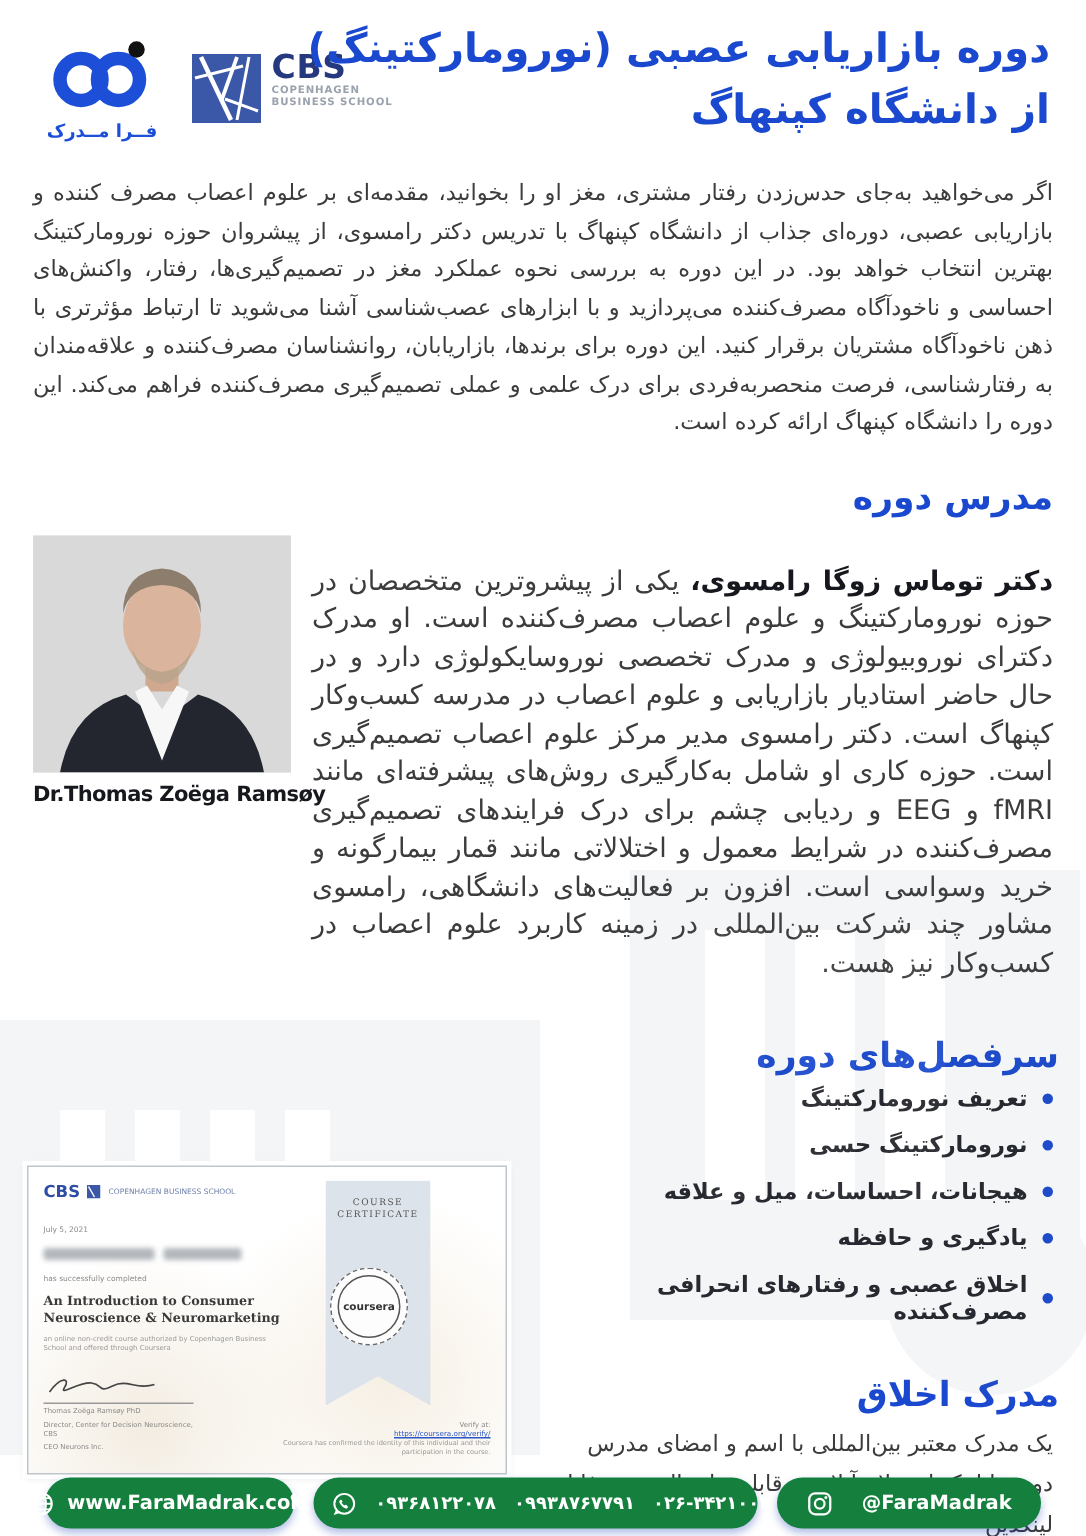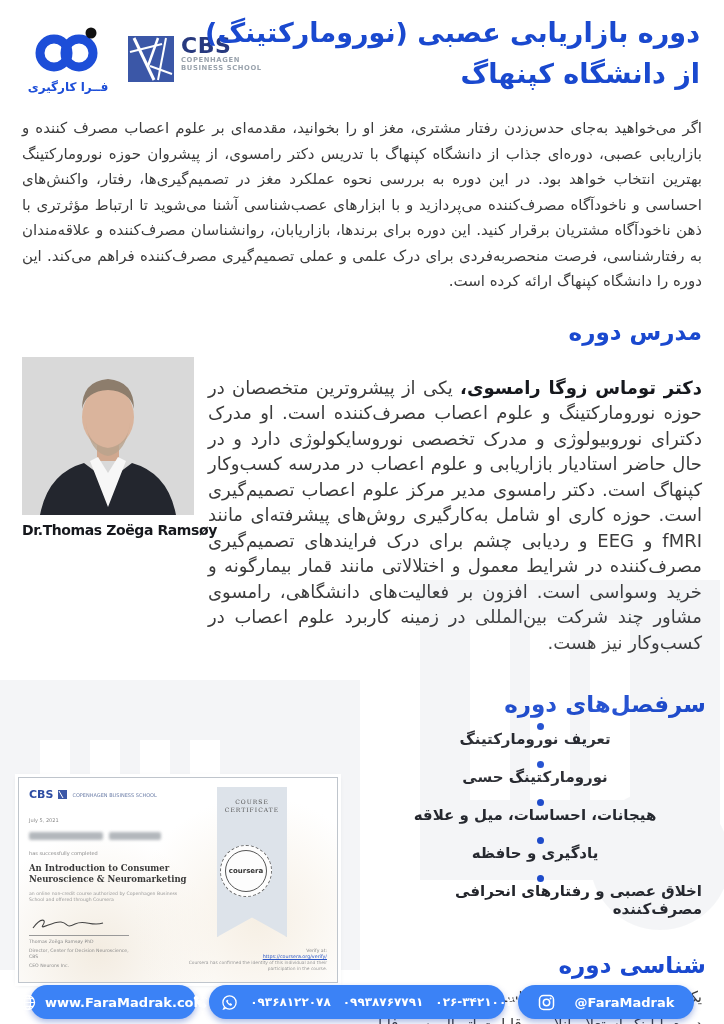--- a/index.html
+++ b/index.html
@@ -30,21 +30,21 @@
   .caption{font-weight:bold;font-size:14px;color:#16181d;margin-top:7px;letter-spacing:-.4px;white-space:nowrap;}
   .bio{flex:1;direction:rtl;text-align:justify;color:#3c3c3c;font-size:18px;line-height:25.5px;}
   .bio b{color:#16181d;}
   
   .bottom-row{display:flex;margin:0 18px;direction:ltr;}
   .cert-col{width:336px;flex:none;padding-top:104px;}
   .right-col{flex:1;padding-left:10px;}
   .right-col .section-heading{margin:18px 0 6px;}
   .bullets{list-style:none;margin:4px 4px 0;padding:0;direction:rtl;}
   .bullets li{display:flex;align-items:center;font-weight:bold;color:#23252b;font-size:15px;
-              margin:0 0 13px;flex-direction:column;}
+              margin:0 0 13px;}
   .dot{width:7px;height:7px;border-radius:50%;background:#1a49cf;margin-left:10px;flex:none;}
   .cert-text{direction:rtl;text-align:right;color:#3c3c3c;font-size:15px;line-height:27px;margin:4px 4px 0;}
   
   .certificate{position:relative;width:318px;height:204px;background:
       radial-gradient(circle at 75% 70%, #f6efe4 0%, rgba(246,239,228,0) 45%),
       radial-gradient(circle at 25% 85%, #f3ece1 0%, rgba(243,236,225,0) 40%),#ffffff;
       border:1px solid #bfc5cc;box-shadow:0 0 0 3px #fff,0 1px 5px rgba(40,50,70,.25);}
   .cert-inner{position:absolute;inset:10px;}
   .cert-cbs{display:flex;align-items:center;gap:5px;}
   .cert-cbs .cbs-mini{font-weight:bold;color:#2e4da3;font-size:11px;}
@@ -67,21 +67,21 @@
         border:1px dashed #6a6a6a;background:#fdfdfd;display:flex;align-items:center;justify-content:center;}
   .seal .seal-in{width:40px;height:40px;border-radius:50%;border:1px solid #555;display:flex;
                  align-items:center;justify-content:center;font-size:7px;font-weight:bold;color:#333;}
   .verify{position:absolute;right:0;bottom:0;text-align:right;line-height:6px;}
   .verify .v-label{font-size:4.6px;color:#888;}
   .verify .v-url{font-size:4.8px;color:#2a56c6;text-decoration:underline;filter:blur(.3px);}
   .verify .v-note{font-size:4.4px;color:#9a9a9a;filter:blur(.3px);}
   
   .footer{position:absolute;left:30px;right:30px;bottom:5px;display:flex;justify-content:space-between;
           align-items:center;direction:ltr;}
-  .pill{background:#3b82f6;border-radius:999px;height:34px;display:flex;align-items:center;
+  .pill{background:#15803d;border-radius:999px;height:34px;display:flex;align-items:center;
         color:#fff;font-weight:bold;box-shadow:0 3px 6px rgba(20,60,180,.35);}
   .pill-site{width:166px;justify-content:center;gap:9px;font-size:13px;}
   .pill-phones{width:296px;justify-content:center;gap:12px;font-size:12px;direction:ltr;}
   .pill-insta{width:176px;justify-content:center;gap:20px;font-size:13px;}
   .pill svg{flex:none;}
   .phone-num{direction:ltr;white-space:nowrap;}
 </style>
 </head>
 <body>
 
@@ -98,21 +98,21 @@
   </svg>
 
   <div class="header">
     <div class="logos">
       <div class="fm-logo">
         <svg width="72" height="48" viewBox="0 0 72 48">
           <circle cx="22" cy="27" r="14" fill="none" stroke="#1d4ed8" stroke-width="9"></circle>
           <circle cx="47" cy="27" r="14" fill="none" stroke="#1d4ed8" stroke-width="9"></circle>
           <circle cx="59" cy="7" r="5.5" fill="#111111"></circle>
         </svg>
-        <div class="fm-name">فــرا کارگیری</div>
+        <div class="fm-name">فــرا مــدرک</div>
       </div>
       <div class="cbs-logo">
         <svg width="46" height="46" viewBox="0 0 46 46">
           <rect width="46" height="46" fill="#3b57a7"></rect>
           <path d="M6 2 L26 44" stroke="#ffffff" stroke-width="3"></path>
           <path d="M30 2 L20 30" stroke="#ffffff" stroke-width="2.5"></path>
           <path d="M2 16 L34 8" stroke="#ffffff" stroke-width="2"></path>
           <path d="M22 30 L44 38" stroke="#ffffff" stroke-width="2"></path>
           <path d="M38 2 L30 44" stroke="#ffffff" stroke-width="2"></path>
         </svg>
@@ -216,21 +216,21 @@
         <li>
             <span class="dot"></span>
             <span>یادگیری و حافظه</span>
           </li>
         <li>
             <span class="dot"></span>
             <span>اخلاق عصبی و رفتارهای انحرافی مصرف‌کننده</span>
           </li>
       </ul>
 
-      <h2 class="section-heading" style="margin-top:34px">شناسی دوره</h2>
+      <h2 class="section-heading" style="margin-top:34px">مدرک اخلاق</h2>
       <p class="cert-text">یک مدرک معتبر بین‌المللی با اسم و امضای مدرس دوره با لینک استعلام آنلاین و قابلیت اتصال به پروفایل لینکدین</p>
     </div>
   </div>
 
   <div class="footer">
     <div class="pill pill-site">
       <svg width="17" height="17" viewBox="0 0 17 17">
         <circle cx="8.5" cy="8.5" r="7" fill="none" stroke="#fff" stroke-width="1.4"></circle>
         <ellipse cx="8.5" cy="8.5" rx="3.2" ry="7" fill="none" stroke="#fff" stroke-width="1.2"></ellipse>
         <path d="M1.5 8.5h14M2.6 4.7h11.8M2.6 12.3h11.8" stroke="#fff" stroke-width="1.2" fill="none"></path>

